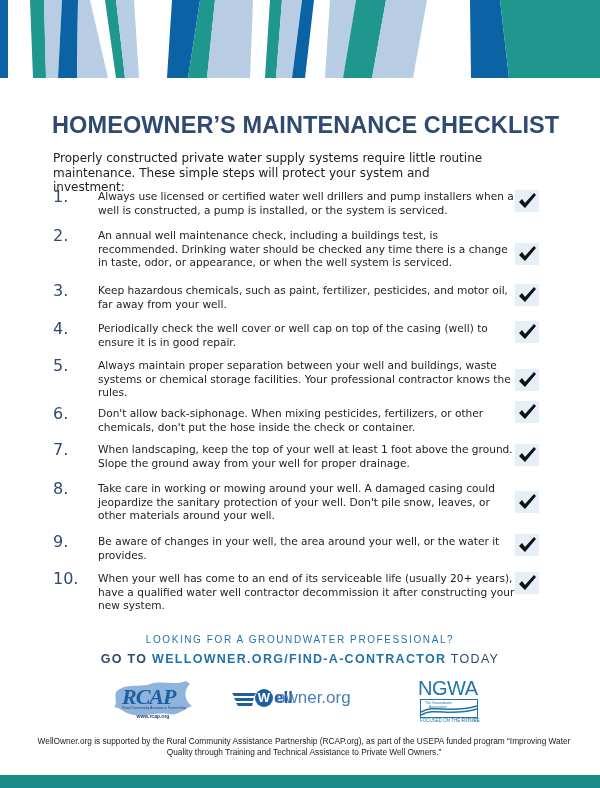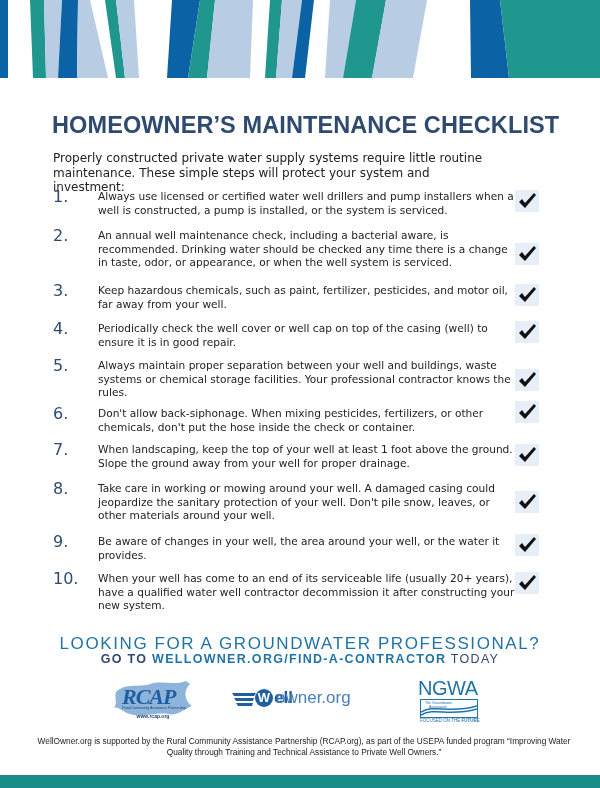--- a/index.html
+++ b/index.html
@@ -6,21 +6,21 @@
   body { width: 600px; height: 788px; position: relative; background: #ffffff; overflow: hidden; font-family: "Liberation Sans", sans-serif; }
   .banner { position: absolute; left: 0; top: 0; width: 600px; height: 78px; overflow: hidden; }
   .banner svg { display: block; }
   .title { position: absolute; left: 52px; top: 112px; font-family: "Liberation Sans", sans-serif; font-weight: bold; font-size: 23.5px; color: #2f4a70; letter-spacing: 0.1px; white-space: nowrap; }
   .intro { position: absolute; left: 53px; top: 151px; width: 440px; font-family: "DejaVu Sans", sans-serif; font-size: 12px; line-height: 14.5px; color: #222; }
   .item { position: absolute; left: 53px; width: 520px; }
   .item .num { position: absolute; left: 0; top: -3px; font-family: "DejaVu Sans", sans-serif; font-size: 16px; color: #2f4a70; }
   .item .txt { position: absolute; left: 33px; top: 0; width: 420px; font-family: "DejaVu Sans", sans-serif; font-size: 10.6px; line-height: 13.5px; color: #222; margin-left: 12px; }
   .check { position: absolute; left: 515px; width: 24px; height: 22px; background: #e6eef8; }
   .check svg { position: absolute; left: 2px; top: 1px; }
-  .cta1 { position: absolute; left: 0; top: 634px; width: 600px; text-align: center; font-size: 17px; letter-spacing: 1.6px; color: #1f73a8; }
+  .cta1 { position: absolute; left: 0; top: 634px; width: 600px; text-align: center; font-size: 10px; letter-spacing: 1.6px; color: #1f73a8; }
   .cta2 { position: absolute; left: 0; top: 652px; width: 600px; text-align: center; font-size: 12.5px; letter-spacing: 1.3px; color: #2f4a70; }
   .cta2 b.dark { color: #2f4a70; }
   .cta2 b.link { color: #1f73a8; }
   .cta2 span.today { color: #2f4a70; font-weight: normal; }
   .logo { position: absolute; }
   .footer-note { position: absolute; left: 34px; top: 736px; width: 540px; text-align: center; font-family: "Liberation Sans", sans-serif; font-size: 8.3px; line-height: 11px; color: #222; }
   .bottom-bar { position: absolute; left: 0; top: 775px; width: 600px; height: 13px; background: #1a8c8a; }
 </style>
 </head>
 <body>
@@ -52,21 +52,21 @@
 
 <div class="intro">Properly constructed private water supply systems require little routine maintenance. These simple steps will protect your system and investment:</div>
 
 <div>
   <div class="item" style="top:190px;">
     <span class="num">1.</span>
     <div class="txt">Always use licensed or certified water well drillers and pump installers when a well is constructed, a pump is installed, or the system is serviced.</div>
   </div>
   <div class="item" style="top:229px;">
     <span class="num">2.</span>
-    <div class="txt">An annual well maintenance check, including a bacterial aware, is recommended. Drinking water should be checked any time there is a change in taste, odor, or appearance, or when the well system is serviced.</div>
+    <div class="txt">An annual well maintenance check, including a buildings test, is recommended. Drinking water should be checked any time there is a change in taste, odor, or appearance, or when the well system is serviced.</div>
   </div>
   <div class="item" style="top:284px;">
     <span class="num">3.</span>
     <div class="txt">Keep hazardous chemicals, such as paint, fertilizer, pesticides, and motor oil, far away from your well.</div>
   </div>
   <div class="item" style="top:322px;">
     <span class="num">4.</span>
     <div class="txt">Periodically check the well cover or well cap on top of the casing (well) to ensure it is in good repair.</div>
   </div>
   <div class="item" style="top:359px;">

